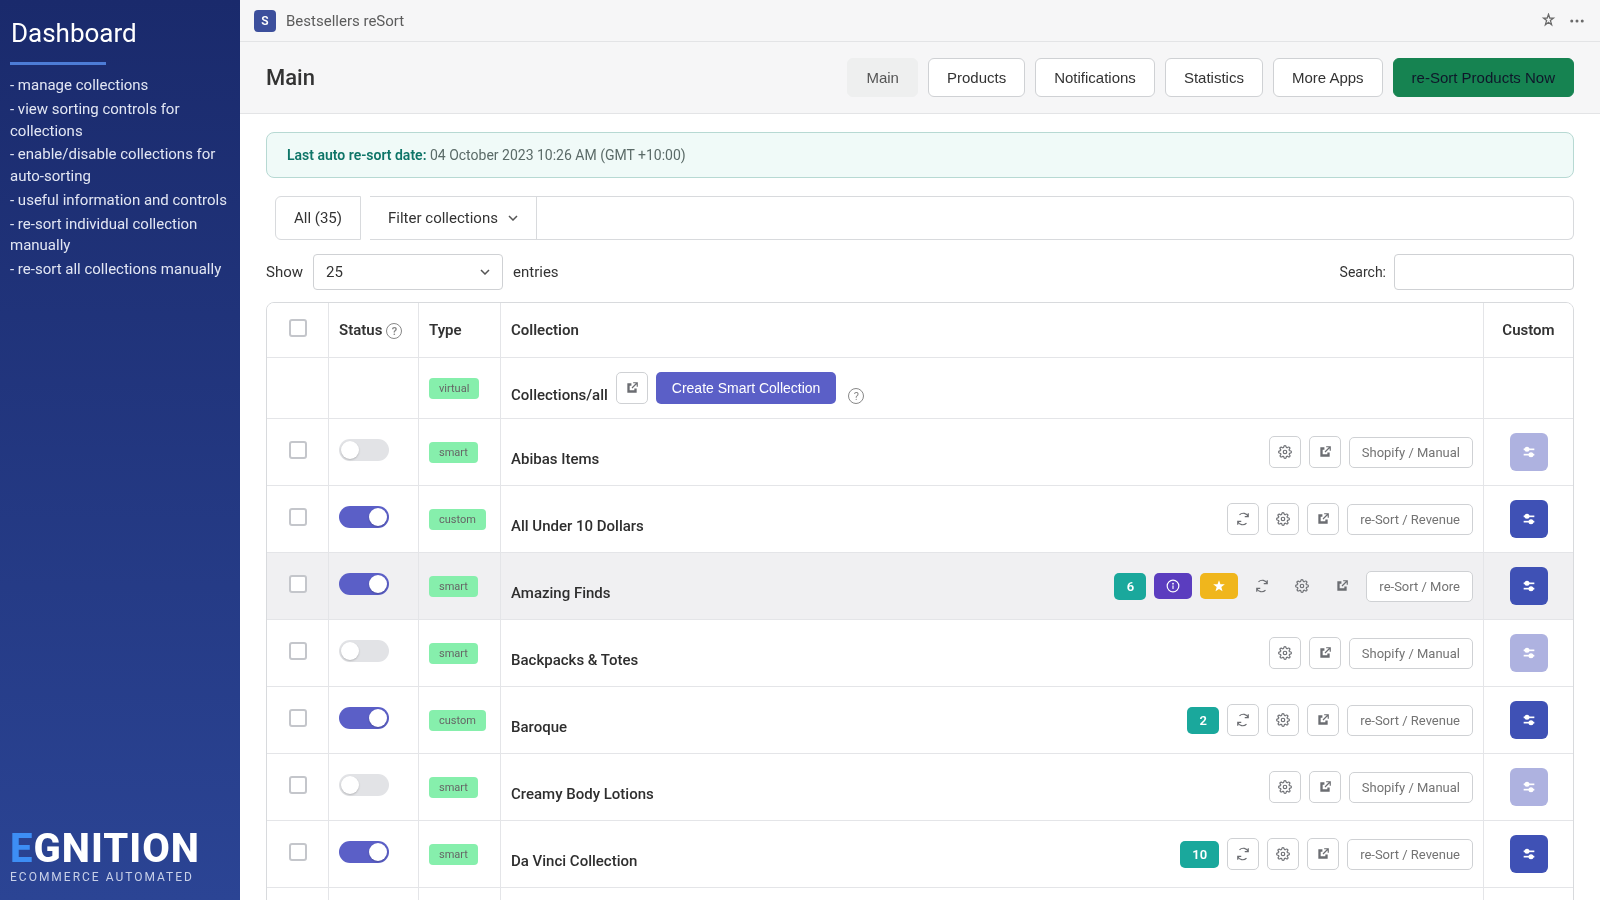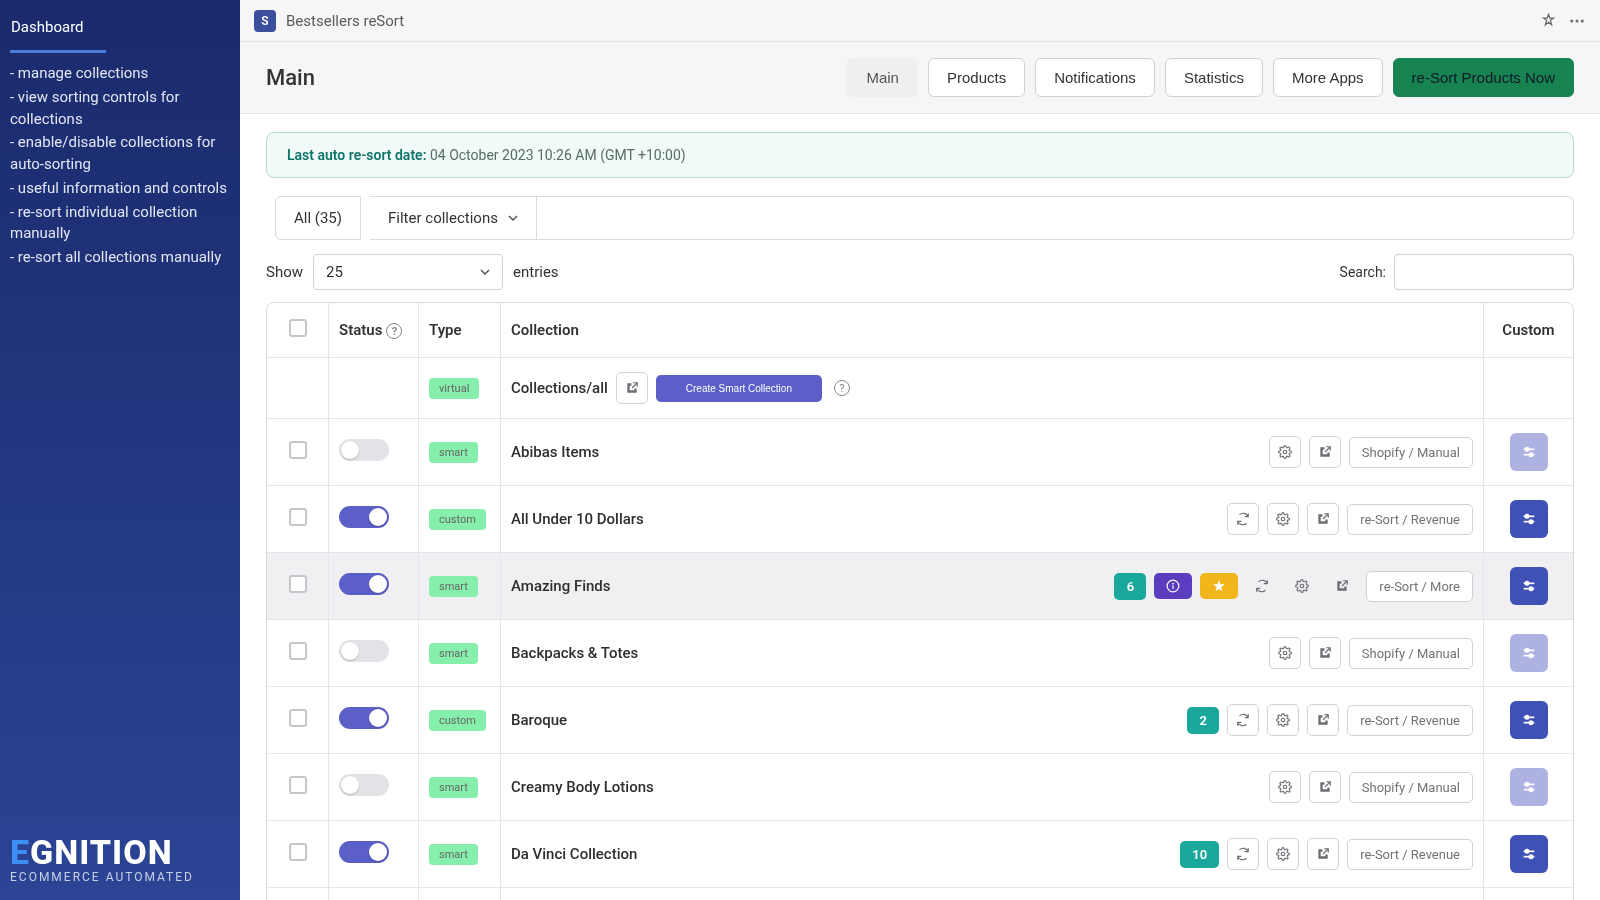--- a/index.html
+++ b/index.html
@@ -1,23 +1,23 @@
 <!DOCTYPE html>
 <html><head>
 <meta charset="utf-8">
 <style>
 * { box-sizing: border-box; margin: 0; padding: 0; }
 body { font-family: -apple-system, BlinkMacSystemFont, 'Segoe UI', Roboto, sans-serif; font-size: 14px; color: #333; background: #f6f6f7; overflow: hidden; }
 .app { display: flex; width: 1600px; height: 900px; }
 .sidebar { width: 240px; background: linear-gradient(180deg, #1a2a6c 0%, #2b4494 100%); color: #fff; display: flex; flex-direction: column; padding: 18px 10px 16px 10px; }
-.sidebar-title { font-size: 15px; font-weight: 400; margin-bottom: 14px; padding-left:1px;}
+.sidebar-title { font-size: 26px; font-weight: 400; margin-bottom: 14px; padding-left:1px;}
 .sidebar-divider { height: 3px; background: #4d7cd6; margin-bottom: 10px; width: 96px; margin-left:0; }
 .sidebar-item { font-size: 15px; line-height: 1.45; color: #e2e6f3; margin-bottom: 2px; cursor: pointer; }
 .sidebar-logo { margin-top: auto; }
-.logo-line1 { font-size: 34px; font-weight: 800; letter-spacing: 1px; color: #fff; }
+.logo-line1 { font-size: 40px; font-weight: 800; letter-spacing: 1px; color: #fff; }
 .logo-line1 .accent { color: #3d8ef5; }
 .logo-line2 { font-size: 12px; letter-spacing: 2px; color: #c8d0e8; margin-top:-2px;}
 
 .main { flex:1; display:flex; flex-direction:column; background:#fff;}
 .topbar { height: 42px; display:flex; align-items:center; padding: 0 14px; border-bottom:1px solid #e3e4e6; background:#f6f6f7;}
 .topbar-icon { width:22px; height:22px; background:#3c4f9c; border-radius:4px; display:flex;align-items:center;justify-content:center; color:#fff; font-size:12px; font-weight:600; margin-right:10px;}
 .topbar-title { font-size:15px; color:#5c5c5c; }
 .topbar-right { margin-left:auto; display:flex; gap:12px; align-items:center;}
 .topbar-pin, .topbar-more { color:#6a6a6a; cursor:pointer; }
 
@@ -59,25 +59,25 @@
 .checkbox { width:18px; height:18px; border:2px solid #c4c6cb; border-radius:3px; display:inline-block; cursor:pointer; background:#fff;}
 .help-icon { display:inline-flex; width:16px;height:16px;border:1.5px solid #888;border-radius:50%; align-items:center;justify-content:center; font-size:11px; color:#888; margin-left:4px;}
 
 .toggle { width:50px; height:22px; border-radius:11px; background:#e2e3e6; position:relative; display:inline-block; cursor:pointer;}
 .toggle .knob { width:18px; height:18px; background:#fff; border-radius:50%; position:absolute; top:2px; left:2px; box-shadow:0 1px 2px rgba(0,0,0,0.2);}
 .toggle.on { background:#5b5fc7; }
 .toggle.on .knob { left:30px; }
 
 .type-tag { background:#86efac; color:#666; padding:4px 10px; border-radius:4px; font-size:11px; display:inline-block;}
 
-.coll-cell { display:flex; align-items:center; gap:8px; }
+.coll-cell { display:flex; align-items:flex-end; gap:8px; }
 .coll-name { font-weight:500; color:#2e2e2e; }
 .icon-btn { width:32px; height:32px; border:1px solid #cfd1d4; border-radius:5px; display:inline-flex; align-items:center; justify-content:center; background:#fff; color:#6b6d72; cursor:pointer; font-size:14px;}
 .icon-btn.borderless { border:none; background:transparent;}
-.btn-blue { background:#5b5fc7; color:#fff; border:none; padding:8px 30px; border-radius:5px; font-size:10px; cursor:pointer; font-weight:500;}
+.btn-blue { background:#5b5fc7; color:#fff; border:none; padding:8px 16px; border-radius:5px; font-size:14px; cursor:pointer; font-weight:500;}
 .sort-tag { border:1px solid #cfd1d4; border-radius:5px; padding:7px 12px; font-size:13px; color:#737373; background:#fff;}
 .row-right { margin-left:auto; display:flex; gap:8px; align-items:center;}
 
 .badge { padding:6px 12px; border-radius:5px; color:#fff; font-weight:600; font-size:13px; min-width:32px; text-align:center;}
 .badge.teal { background:#1aa89c; }
 .badge.purple { background:#5b3dbf; }
 .badge.yellow { background:#f0b61c; }
 
 .custom-btn { width:38px; height:38px; border-radius:6px; display:inline-flex; align-items:center; justify-content:center; cursor:pointer; color:#fff;}
 .custom-btn.enabled { background:#3f51b5; }

